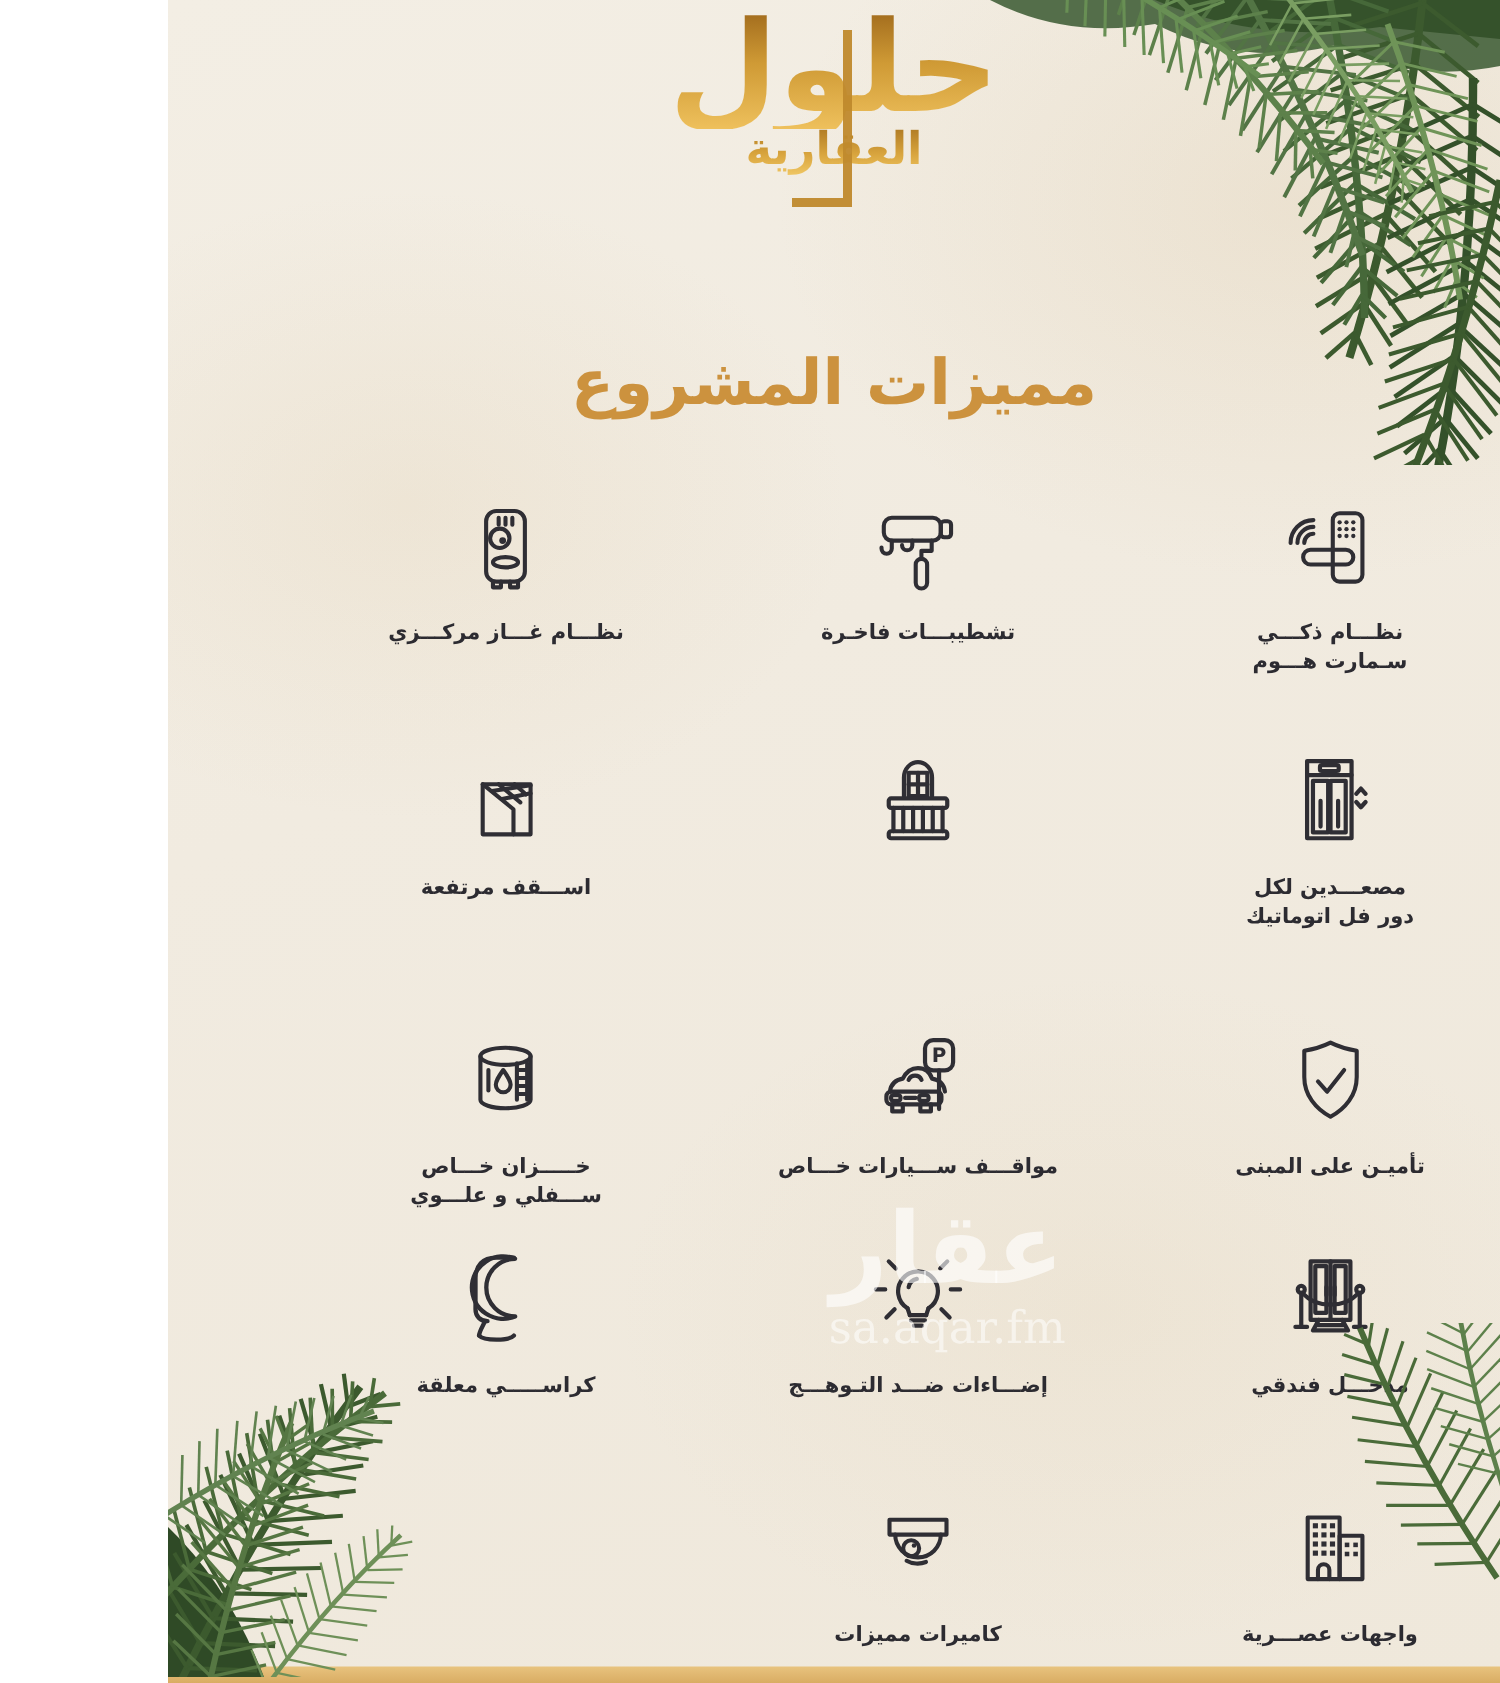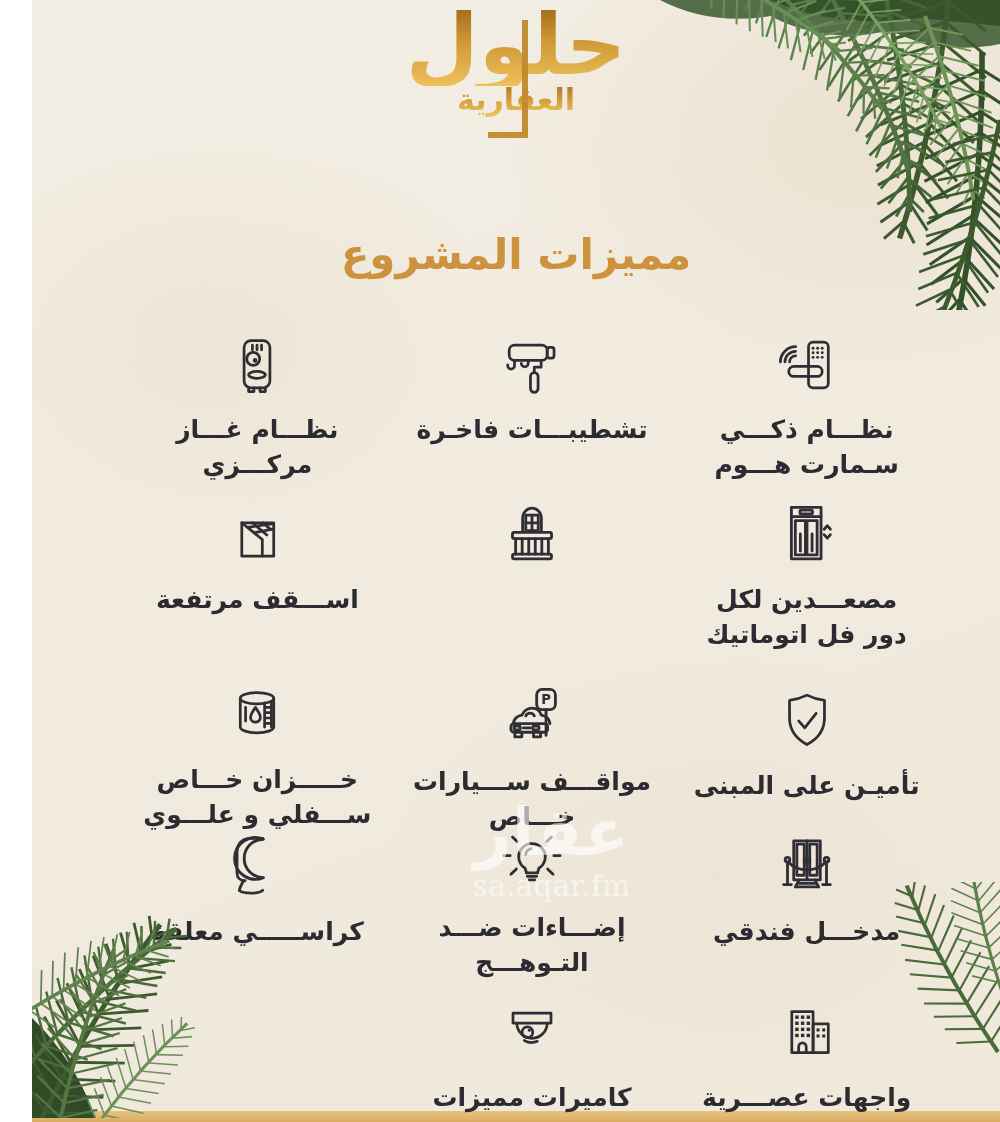--- a/index.html
+++ b/index.html
@@ -1,17 +1,17 @@
 <!DOCTYPE html>
 <html lang="ar" dir="rtl"><head>
 <meta charset="utf-8">
 <style>
   html,body{margin:0;padding:0;}
   body{width:1000px;height:1122px;overflow:hidden;font-family:"DejaVu Sans",sans-serif;}
-  .poster{position:relative;width:968px;height:1122px;direction:rtl;
+  .poster{position:relative;width:888px;height:1122px;direction:rtl;
     background:
       radial-gradient(ellipse 420px 300px at 18% 30%, rgba(216,192,150,0.16), transparent 70%),
       radial-gradient(ellipse 500px 360px at 85% 12%, rgba(210,184,140,0.20), transparent 70%),
       radial-gradient(ellipse 460px 320px at 70% 78%, rgba(219,198,160,0.14), transparent 70%),
       linear-gradient(160deg,#f3eee4 0%,#f1ebe0 40%,#efe8db 100%);
     margin-left: 36px;
   }
   
   .logo{position:absolute;top:6px;left:0;right:0;text-align:center;z-index:2;}
   .logo-inner{position:relative;display:inline-block;}
@@ -25,21 +25,21 @@
     -webkit-background-clip:text;background-clip:text;color:transparent;}
   
   .page-title{position:absolute;top:230px;left:0;right:0;text-align:center;
     font-size:42px;font-weight:bold;color:#cc923e;z-index:2;}
   
   .grid{position:absolute;top:312px;left:88px;width:824px;display:grid;z-index:2;
     grid-template-columns:repeat(3,1fr);grid-template-rows:170px 186px 146px 166px 150px;direction:rtl;}
   .feature{display:flex;flex-direction:column;align-items:center;padding-top:12px;}
   .icon-wrap{height:82px;display:flex;align-items:flex-end;justify-content:center;}
   .icon-wrap svg{display:block;}
-  .feature .label{margin-top:7px;font-weight:bold;font-size:25px;color:#2c2b31;
+  .feature .label{margin-top:7px;font-weight:bold;font-size:14px;color:#2c2b31;
     text-align:center;white-space:pre-line;line-height:1.38;}
   .ic{fill:none;stroke:#2f2e34;stroke-width:3.6;stroke-linecap:round;stroke-linejoin:round;}
   .fillset{fill:#2f2e34;stroke:none;}
   
   .watermark{position:absolute;left:412px;top:800px;width:215px;text-align:center;z-index:5;
     direction:ltr;pointer-events:none;}
   .wm-logo{font-size:66px;font-weight:bold;color:rgba(255,255,255,0.62);line-height:1;}
   .wm-site{font-family:"DejaVu Serif",serif;font-size:30px;color:rgba(255,255,255,0.55);margin-top:2px;}
   
   .palms{position:absolute;z-index:4;pointer-events:none;}

